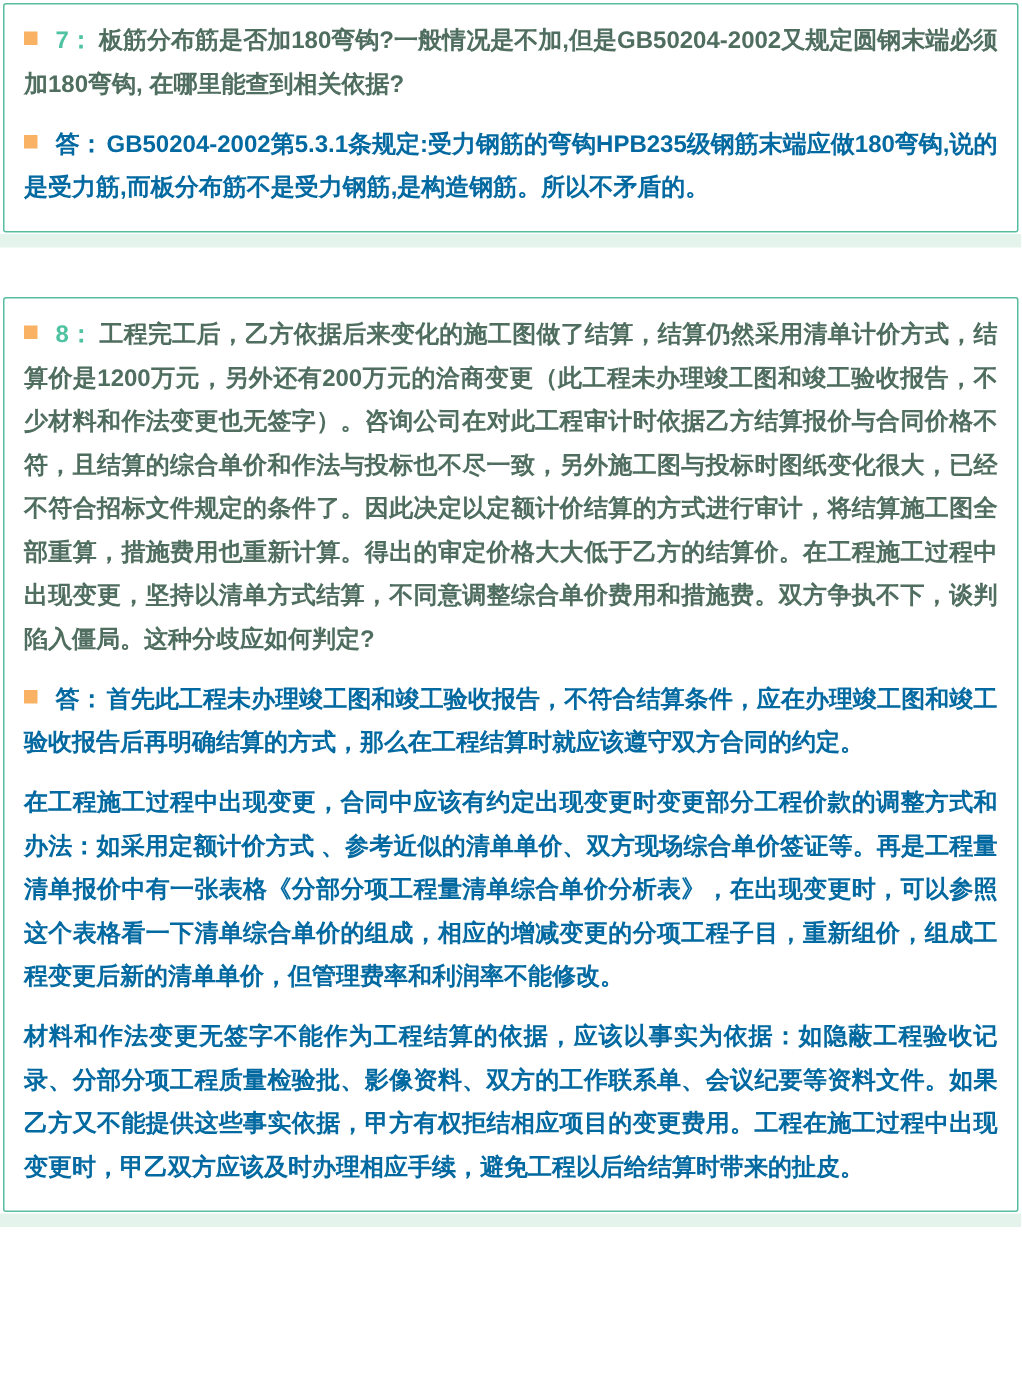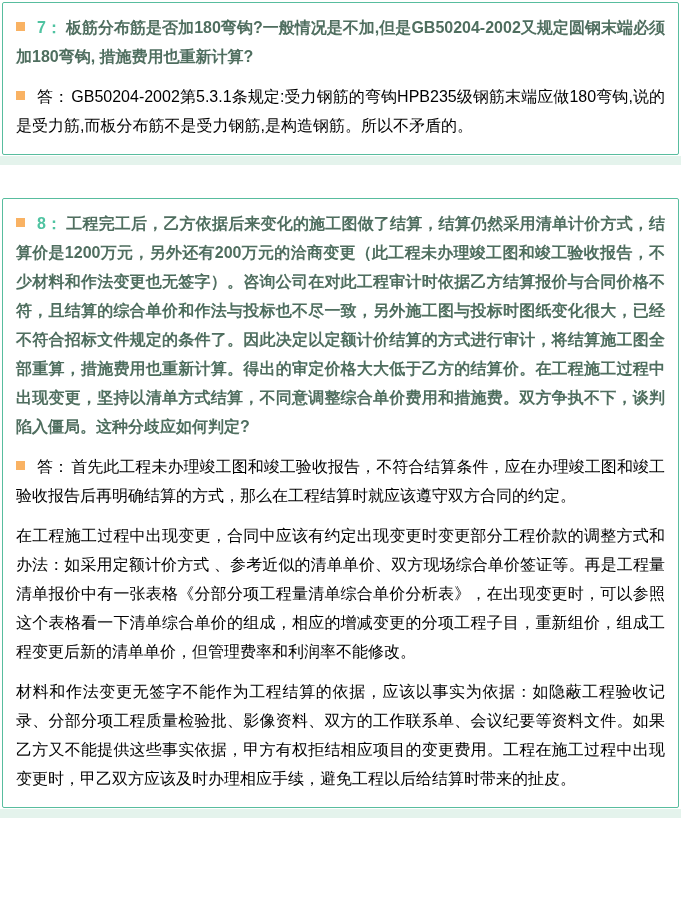--- a/index.html
+++ b/index.html
@@ -39,22 +39,22 @@
     text-align: justify;
   }
   .qa-card p + p {
     margin-top: 11px;
   }
   .question {
     font-weight: bold;
     color: #4f6e5f;
   }
   .answer, .answer-cont {
-    font-weight: normal;
-    color: #000000;
+    font-weight: bold;
+    color: #0369a1;
   }
   .bullet {
     display: inline-block;
     width: 9px;
     height: 9px;
     background: #f9b263;
     margin-right: 12px;
     vertical-align: 2px;
   }
   .qnum {
@@ -66,21 +66,21 @@
     margin-right: 2px;
   }
 </style>
 </head>
 <body>
 
 <div class="page">
 
   <section class="qa-card">
     <p class="question">
-      <span class="bullet"></span><span class="qnum">7：</span><span>板筋分布筋是否加180弯钩?一般情况是不加,但是GB50204-2002又规定圆钢末端必须加180弯钩, 措施费用也重新计算?</span>
+      <span class="bullet"></span><span class="qnum">7：</span><span>板筋分布筋是否加180弯钩?一般情况是不加,但是GB50204-2002又规定圆钢末端必须加180弯钩, 在哪里能查到相关依据?</span>
     </p>
     <p class="answer">
       <span class="bullet"></span><span class="alabel">答：</span><span>GB50204-2002第5.3.1条规定:受力钢筋的弯钩HPB235级钢筋末端应做180弯钩,说的是受力筋,而板分布筋不是受力钢筋,是构造钢筋。所以不矛盾的。</span>
     </p>
   </section>
   <div class="card-shadow gap-below"></div>
 
   <section class="qa-card">
     <p class="question">
       <span class="bullet"></span><span class="qnum">8：</span><span>工程完工后，乙方依据后来变化的施工图做了结算，结算仍然采用清单计价方式，结算价是1200万元，另外还有200万元的洽商变更（此工程未办理竣工图和竣工验收报告，不少材料和作法变更也无签字）。咨询公司在对此工程审计时依据乙方结算报价与合同价格不符，且结算的综合单价和作法与投标也不尽一致，另外施工图与投标时图纸变化很大，已经不符合招标文件规定的条件了。因此决定以定额计价结算的方式进行审计，将结算施工图全部重算，措施费用也重新计算。得出的审定价格大大低于乙方的结算价。在工程施工过程中出现变更，坚持以清单方式结算，不同意调整综合单价费用和措施费。双方争执不下，谈判陷入僵局。这种分歧应如何判定?</span>

